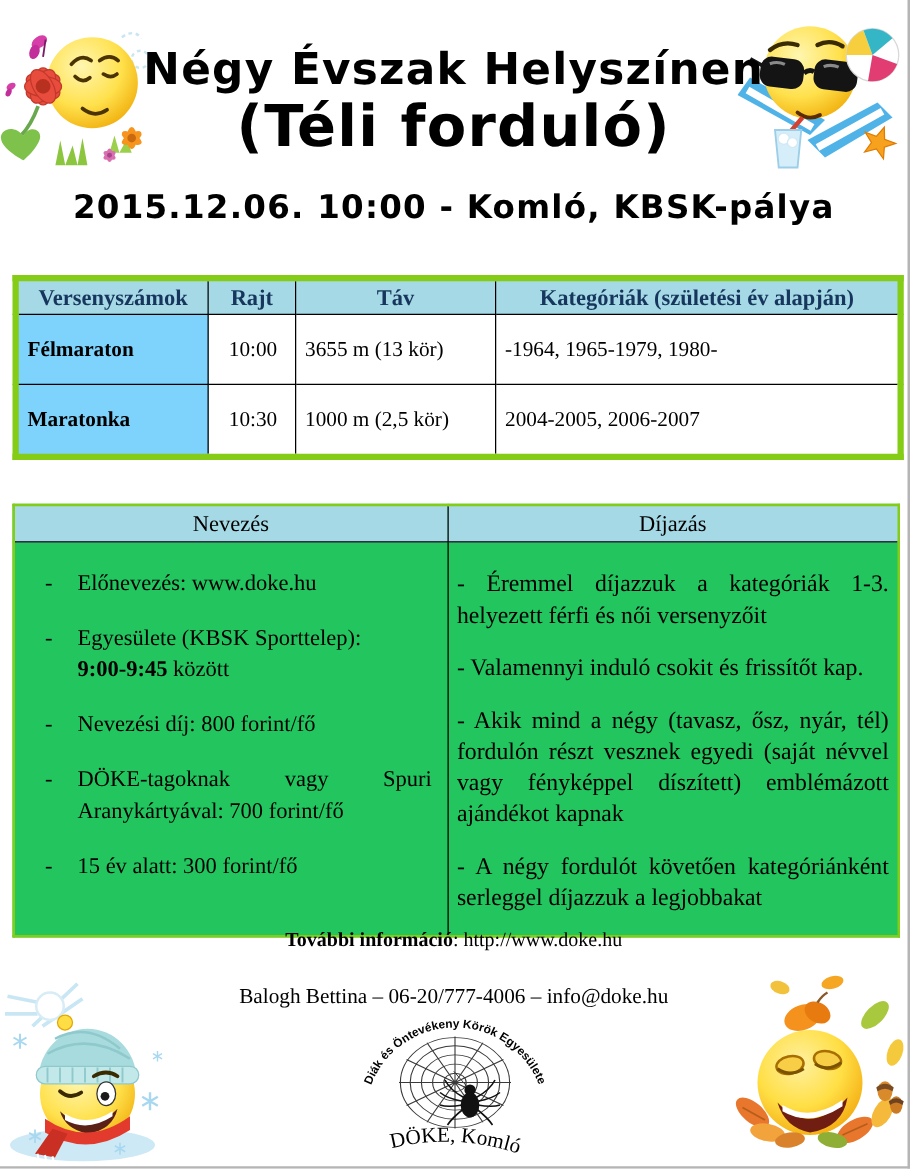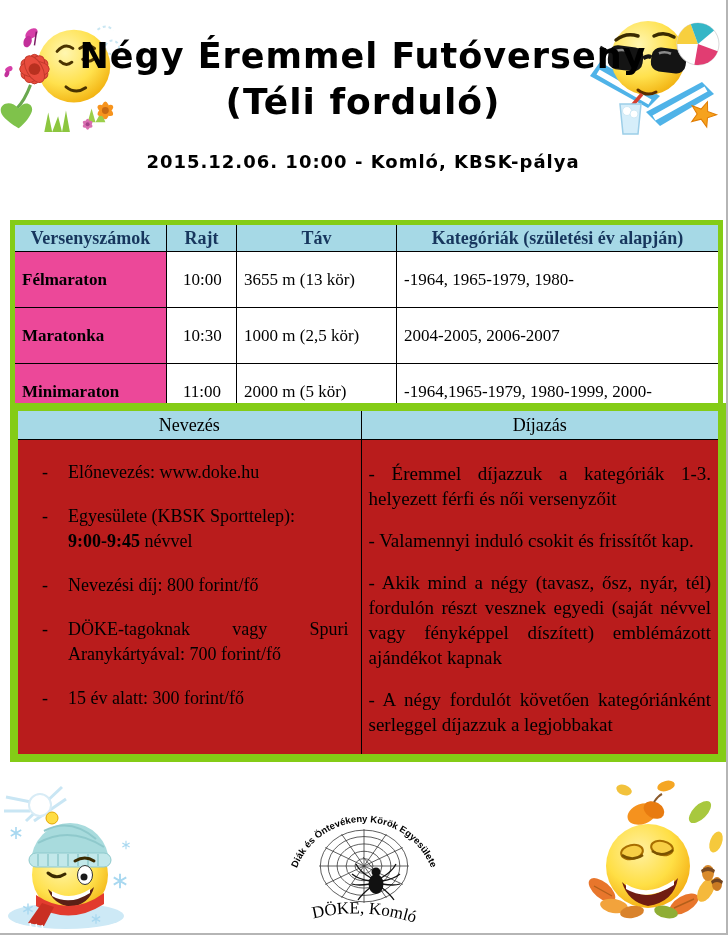--- a/index.html
+++ b/index.html
@@ -5,34 +5,34 @@
   html,body{margin:0;padding:0;background:#fff;}
   .page{
     position:relative;width:726px;height:933px;background:#fff;
     border-right:2px solid #b5b5b5;border-bottom:2px solid #b5b5b5;
     overflow:hidden;font-family:"Liberation Serif",serif;color:#000;
   }
   
   .fly-title{position:absolute;top:33px;left:0;width:100%;text-align:center;
     font-family:"DejaVu Sans",sans-serif;font-weight:bold;letter-spacing:1px;}
   .fly-title .l1{font-size:35px;line-height:46px;}
-  .fly-title .l2{font-size:36px;line-height:45px;}
+  .fly-title .l2{font-size:46px;line-height:45px;}
   .event-line{position:absolute;top:151px;left:0;width:100%;text-align:center;
-    font-family:"DejaVu Sans",sans-serif;font-weight:bold;font-size:18px;letter-spacing:1px;}
+    font-family:"DejaVu Sans",sans-serif;font-weight:bold;font-size:26px;letter-spacing:1px;}
   
   table.schedule{position:absolute;top:220px;left:10px;width:708px;
     border-collapse:collapse;table-layout:fixed;border:5px solid #84cc16;background:#fff;}
   .schedule th{background:#a6d9e6;color:#17365d;font-weight:bold;font-size:18px;
     height:26px;border:1px solid #000;padding:0 4px;text-align:center;}
   .schedule td{border:1px solid #000;font-size:17px;height:23px;padding:0 7px;vertical-align:middle;}
-  .schedule td.c-race{background:#ec4899;font-weight:bold;}
+  .schedule td.c-race{background:#7dd3fc;font-weight:bold;}
   .schedule td.c-start{text-align:center;padding:16px;}
   
   table.info{position:absolute;top:403px;left:10px;width:708px;height:325px;
-    border-collapse:collapse;table-layout:fixed;border:8px solid #84cc16;background:#b91c1c;}
+    border-collapse:collapse;table-layout:fixed;border:2px solid #84cc16;background:#22c55e;}
   .info th{background:#a6d9e6;font-weight:normal;font-size:18px;height:26px;
     border:1px solid #000;text-align:center;}
   .info td{border:1px solid #000;vertical-align:top;}
   td.reg{padding:20px 8px 0 24px;}
   td.awd{padding:5px 7px 0 7px;}
   .reg-item{display:flex;margin-bottom:19px;font-size:18px;line-height:25px;}
   .reg-item .dash{flex:0 0 26px;width:26px;}
   .reg-item .txt{flex:1;text-align:justify;padding-right:4px;}
   .awd p{margin:16px 0 17px;font-size:19px;line-height:25px;text-align:justify;}
   
@@ -253,21 +253,21 @@
       <g>
         <ellipse cx="120" cy="95" rx="6" ry="8" fill="#d98a2b"></ellipse>
         <path d="M113 92 Q120 86 127 92 L126 95 Q120 91 114 95 Z" fill="#7a4a21"></path>
         <ellipse cx="129" cy="106" rx="5" ry="7" fill="#c97a22"></ellipse>
         <path d="M123 103 Q129 98 135 103 L134 106 Q129 102 124 106 Z" fill="#6e4220"></path>
       </g>
     </svg>
   </div>
 
   <div class="fly-title">
-    <div class="l1">Négy Éremmel Futóverseny</div>
+    <div class="l1">Négy Évszak Helyszínen</div>
     <div class="l2">(Téli forduló)</div>
   </div>
 
   <div class="event-line">2015.12.06. 10:00 - Komló, KBSK-pálya</div>
 
   <table class="schedule">
     <colgroup>
         <col style="width:154px">
         <col style="width:70px">
         <col style="width:160px">
@@ -287,26 +287,20 @@
         <td class="c-start">10:00</td>
         <td>3655 m (13 kör)</td>
         <td>-1964, 1965-1979, 1980-</td>
       </tr>
       <tr>
         <td class="c-race">Maratonka</td>
         <td class="c-start">10:30</td>
         <td>1000 m (2,5 kör)</td>
         <td>2004-2005, 2006-2007</td>
       </tr>
-      <tr>
-        <td class="c-race">Minimaraton</td>
-        <td class="c-start">11:00</td>
-        <td>2000 m (5 kör)</td>
-        <td>-1964,1965-1979, 1980-1999, 2000-</td>
-      </tr>
     </tbody>
   </table>
 
   <table class="info">
     <colgroup>
         <col style="width:347px">
         <col style="width:361px">
       </colgroup>
     <thead>
       <tr>
@@ -318,21 +312,21 @@
       <tr>
         <td class="reg">
           <div class="reg-item">
             <span class="dash">-</span>
             <div class="txt"><span>Előnevezés: www.doke.hu</span></div>
           </div>
           <div class="reg-item">
             <span class="dash">-</span>
             <div class="txt">
               <span>Egyesülete (KBSK Sporttelep):</span><br>
-              <strong>9:00-9:45</strong><span> névvel</span>
+              <strong>9:00-9:45</strong><span> között</span>
             </div>
           </div>
           <div class="reg-item">
             <span class="dash">-</span>
             <div class="txt"><span>Nevezési díj: 800 forint/fő</span></div>
           </div>
           <div class="reg-item">
             <span class="dash">-</span>
             <div class="txt"><span>DÖKE-tagoknak vagy Spuri Aranykártyával: 700 forint/fő</span></div>
           </div>
@@ -344,20 +338,24 @@
         <td class="awd">
           <p>- Éremmel díjazzuk a kategóriák 1-3. helyezett férfi és női versenyzőit</p>
           <p>- Valamennyi induló csokit és frissítőt kap.</p>
           <p>- Akik mind a négy (tavasz, ősz, nyár, tél) fordulón részt vesznek egyedi (saját névvel vagy fényképpel díszített) emblémázott ajándékot kapnak</p>
           <p>- A négy fordulót követően kategóriánként serleggel díjazzuk a legjobbakat</p>
         </td>
       </tr>
     </tbody>
   </table>
 
+  <div class="foot1">
+    <b>További információ</b><span>: http://www.doke.hu</span>
+  </div>
+  <div class="foot2">Balogh Bettina – 06-20/777-4006 – info@doke.hu</div>
 
   <div class="logo">
     <svg viewBox="0 0 172 122">
       <g transform="translate(86,58) scale(1.12,0.92)" stroke="#3a3a3a" stroke-width="0.8" fill="none">
         <path d="M0 0 L40 0 M0 0 L34.6 20 M0 0 L20 34.6 M0 0 L0 40 M0 0 L-20 34.6 M0 0 L-34.6 20 M0 0 L-40 0 M0 0 L-34.6 -20 M0 0 L-20 -34.6 M0 0 L0 -40 M0 0 L20 -34.6 M0 0 L34.6 -20"></path>
         <circle r="8"></circle>
           <circle r="16"></circle>
           <circle r="24"></circle>
           <circle r="32"></circle>
           <circle r="39"></circle>

